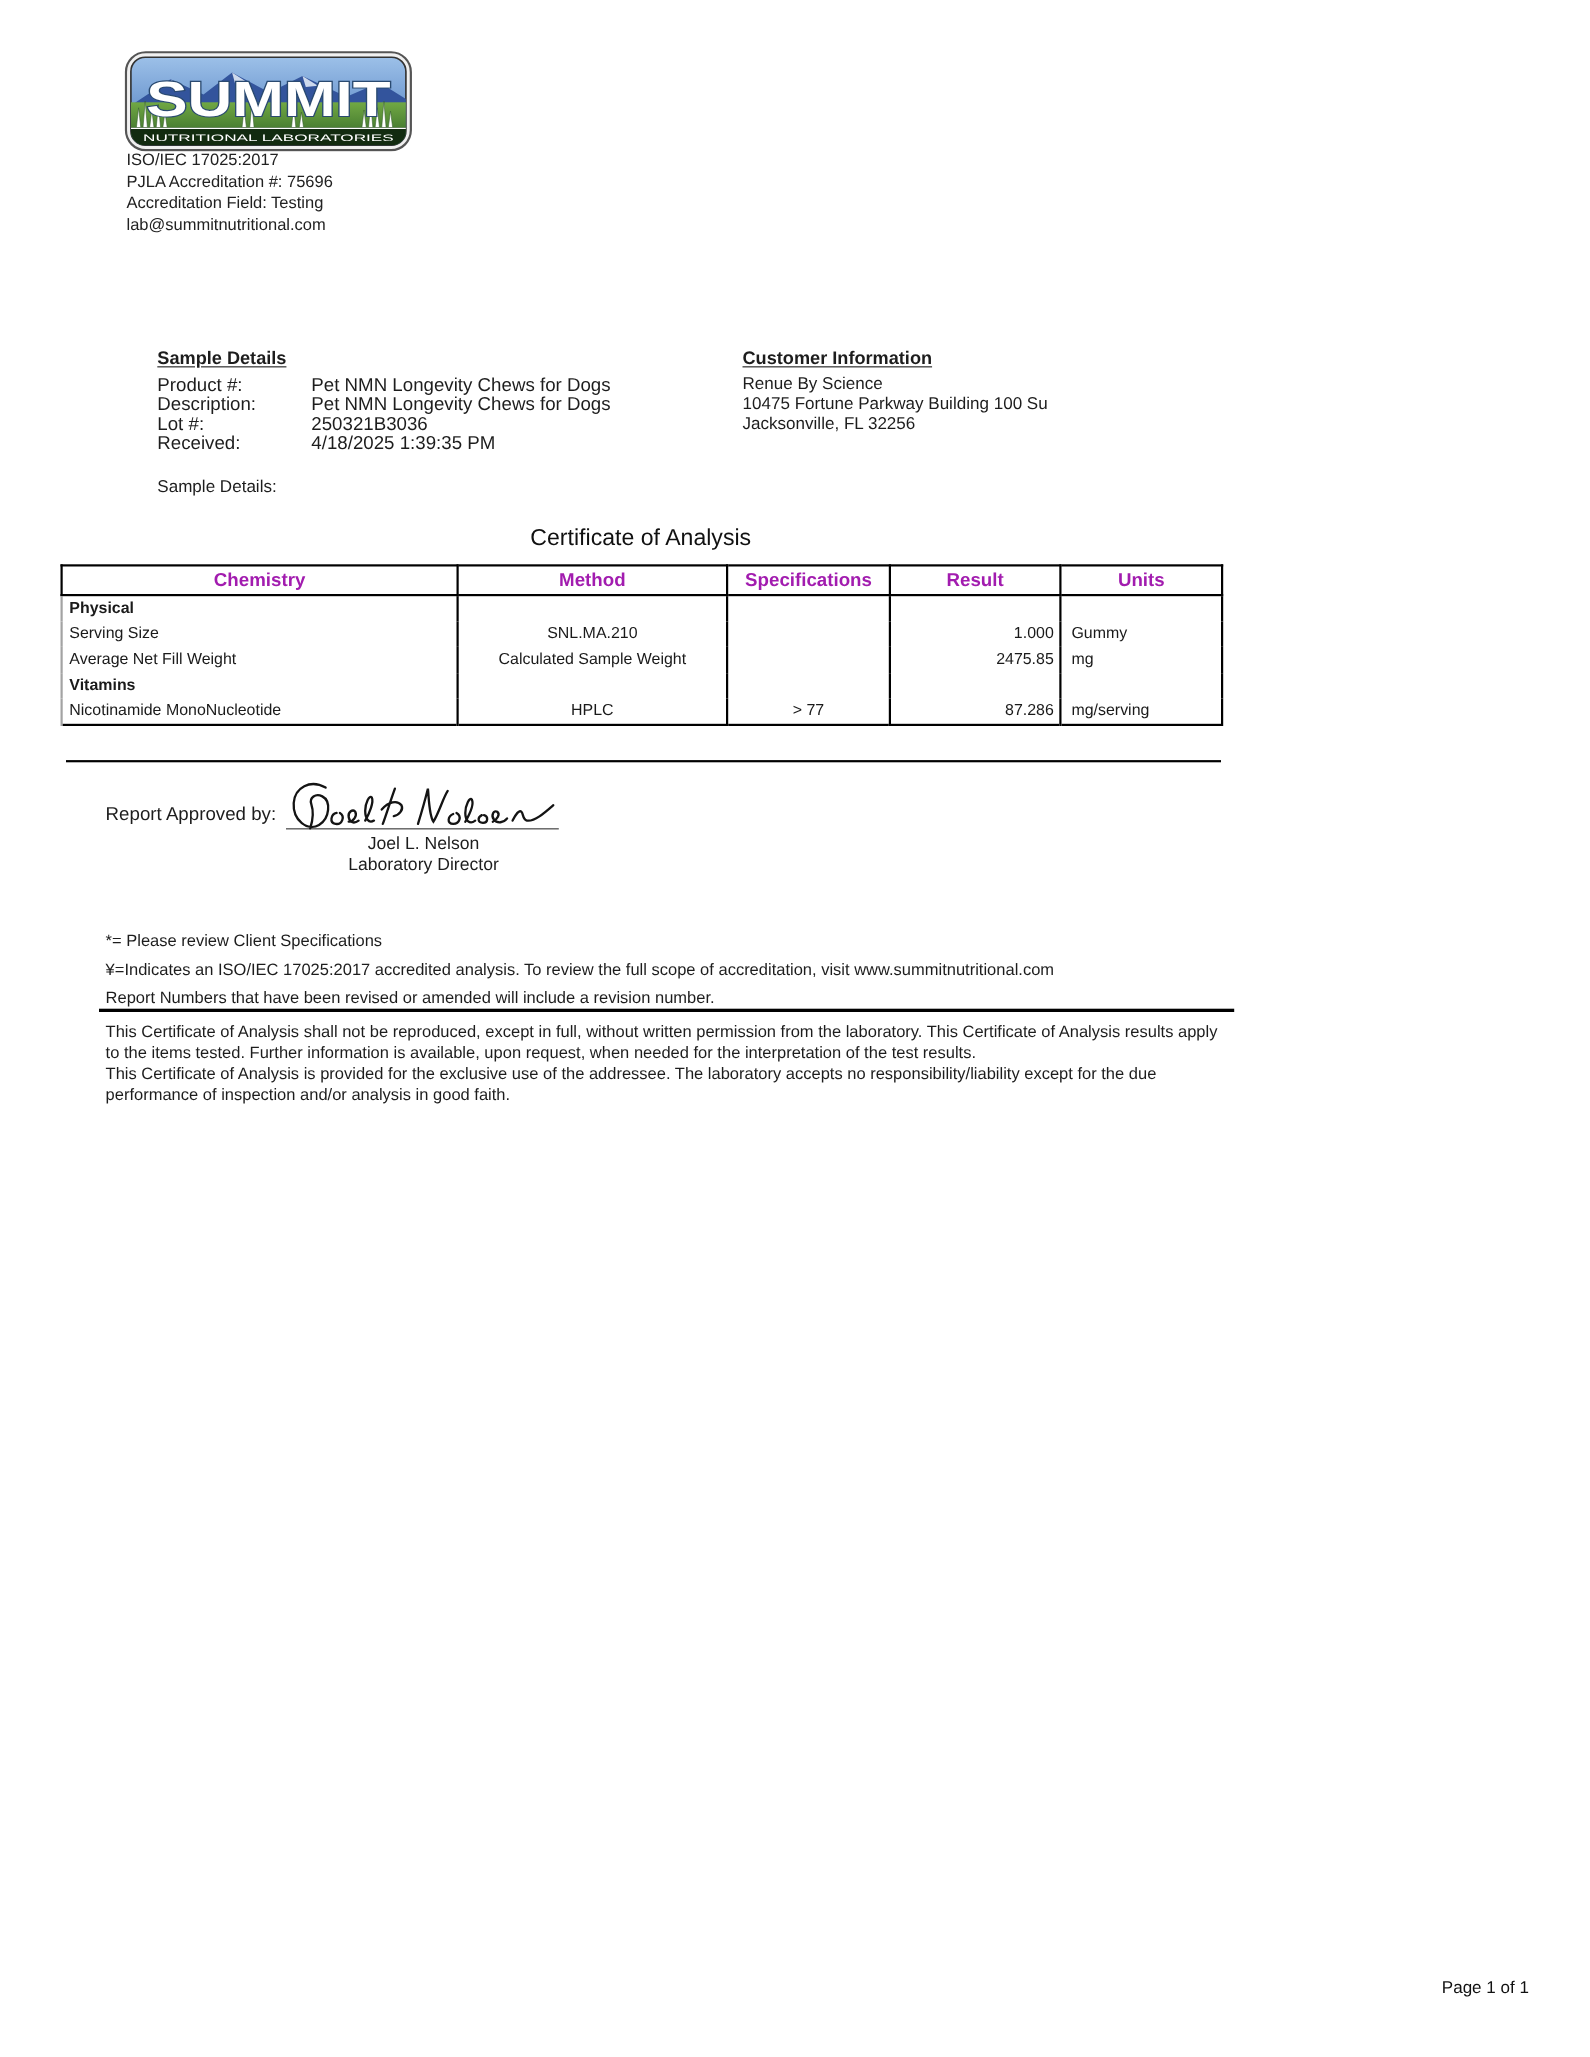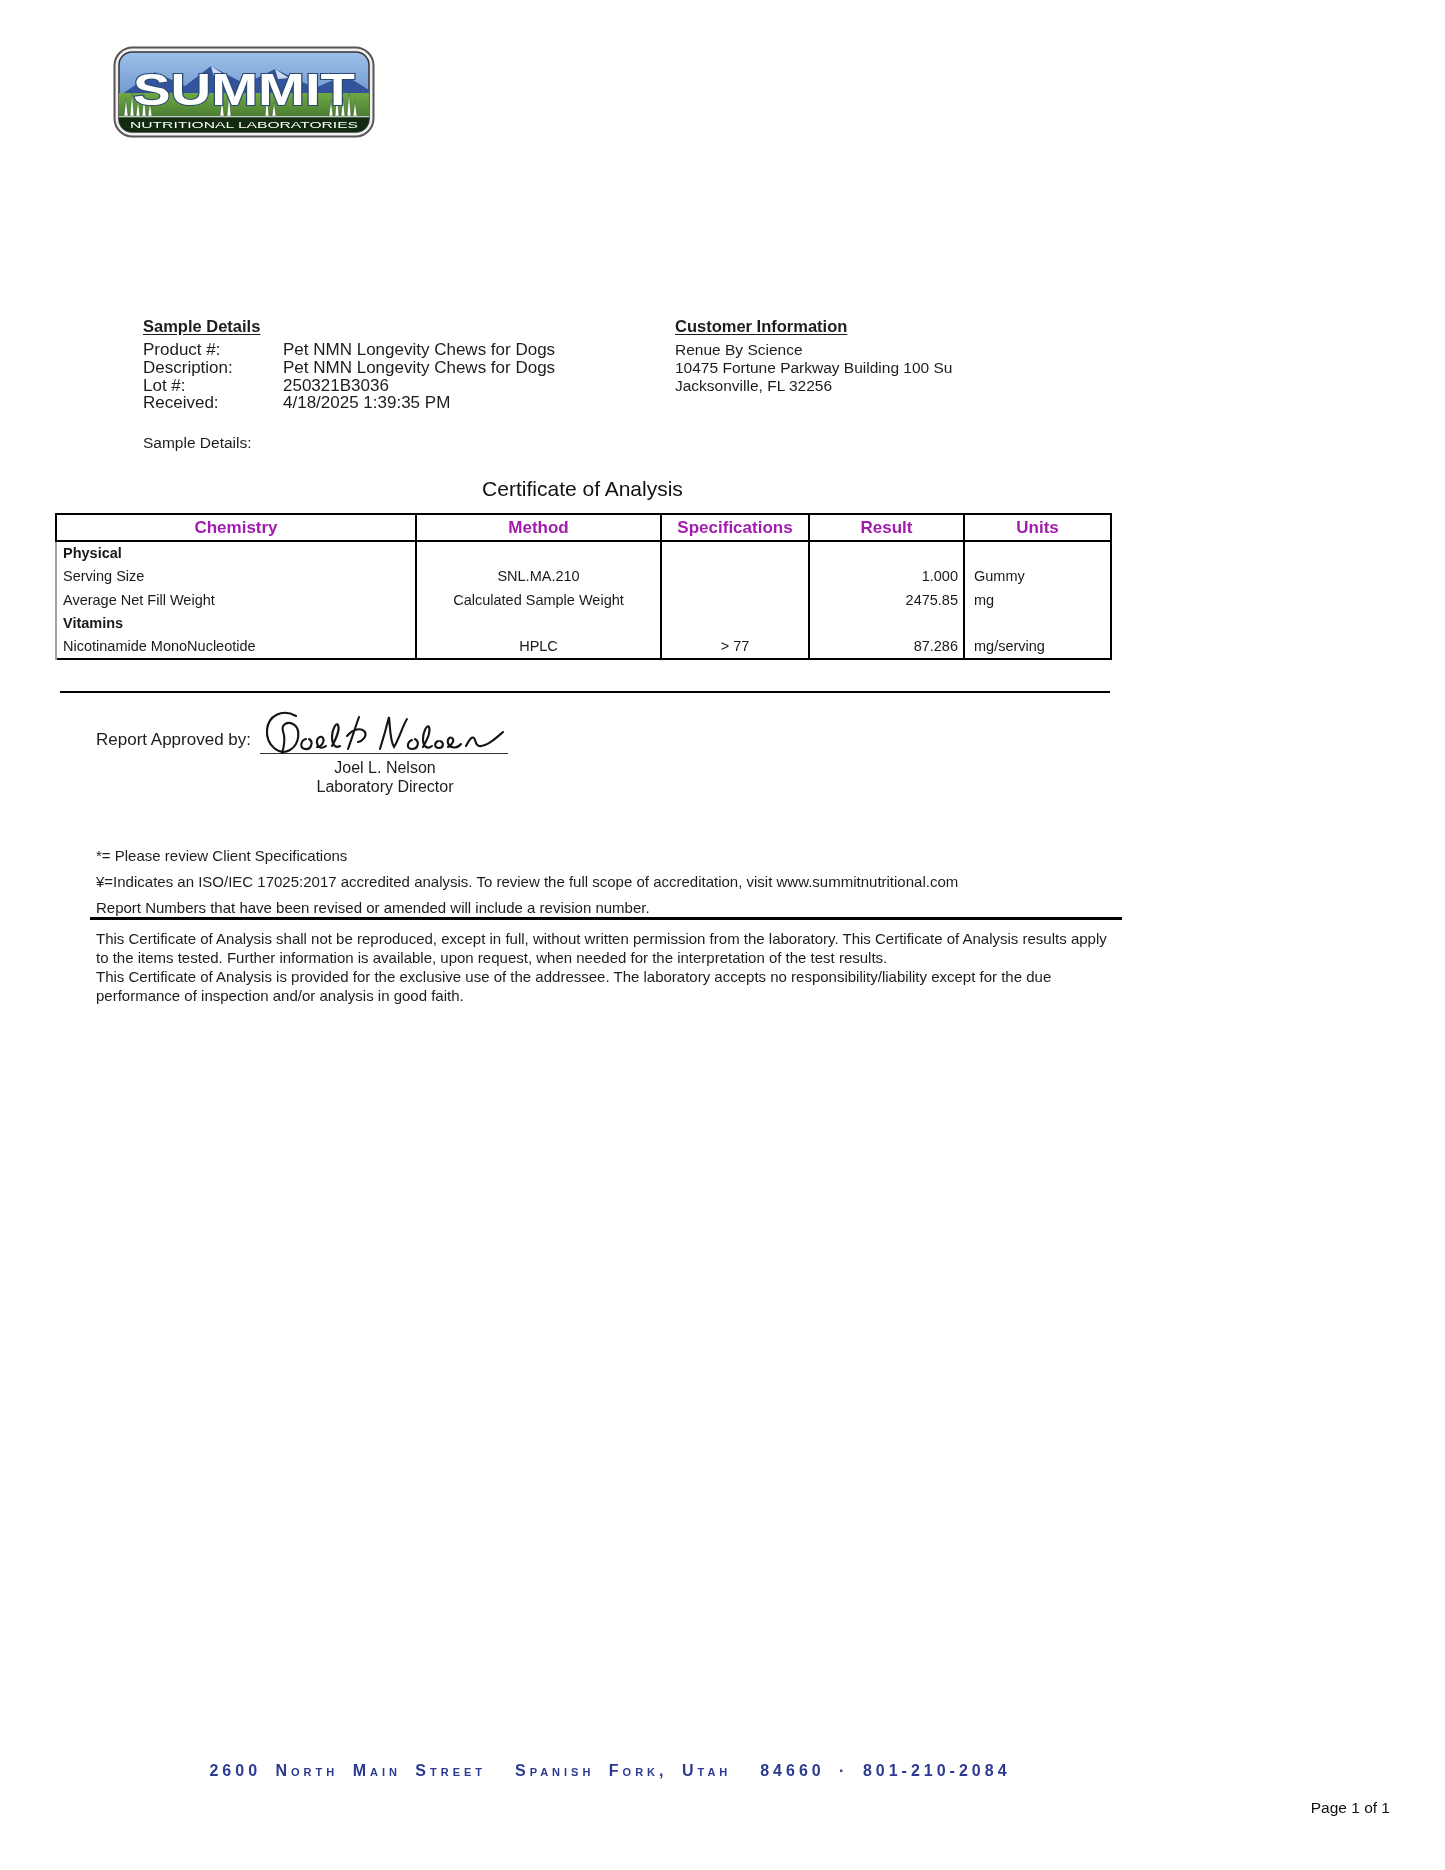--- a/index.html
+++ b/index.html
@@ -128,20 +128,26 @@
           <path d="M240,70 L242,55 L244,70 Z"></path>
         </g>
         <rect x="6" y="70" width="250" height="16" fill="#122b10"></rect>
         <line x1="6" y1="70.75" x2="256" y2="70.75" stroke="#ffffff" stroke-width="1.2"></line>
         <text x="131" y="82" text-anchor="middle" font-size="8.5" fill="#ffffff" font-family="Liberation Sans, sans-serif" textLength="228" lengthAdjust="spacingAndGlyphs">NUTRITIONAL LABORATORIES</text>
       </g>
       <text x="131" y="59" text-anchor="middle" font-size="45" font-weight="bold" fill="#ffffff" stroke="#2a4a70" stroke-width="2" paint-order="stroke" font-family="Liberation Sans, sans-serif" textLength="222" lengthAdjust="spacingAndGlyphs">SUMMIT</text>
     </svg>
   </div>
 
+  <div class="accreditation" id="accreditation">
+      <div class="acc-line">ISO/IEC 17025:2017</div>
+      <div class="acc-line">PJLA Accreditation #: 75696</div>
+      <div class="acc-line">Accreditation Field: Testing</div>
+      <div class="acc-line">lab@summitnutritional.com</div>
+    </div>
 
 
   <div class="block-heading sample-heading">Sample Details</div>
   <div class="sample-rows" id="sample-rows">
       <div class="detail-row">
         <span class="detail-label">Product #:</span>
         <span class="detail-value">Pet NMN Longevity Chews for Dogs</span>
       </div>
       <div class="detail-row">
         <span class="detail-label">Description:</span>
@@ -256,16 +262,15 @@
       <div class="footnote">Report Numbers that have been revised or amended will include a revision number.</div>
     </div>
 
   <div class="rule-2"></div>
 
   <div class="disclaimer" id="disclaimer">
       <p class="disclaimer-p">This Certificate of Analysis shall not be reproduced, except in full, without written permission from the laboratory. This Certificate of Analysis results apply to the items tested. Further information is available, upon request, when needed for the interpretation of the test results.</p>
       <p class="disclaimer-p">This Certificate of Analysis is provided for the exclusive use of the addressee. The laboratory accepts no responsibility/liability except for the due performance of inspection and/or analysis in good faith.</p>
     </div>
 
-  <div class="footer-address">2600 North Main Street  Spanish Fork, Utah  84660 · 801-210-2084</div>
   <div class="page-number">Page 1 of 1</div>
 
 </div>
 
 </body></html>

